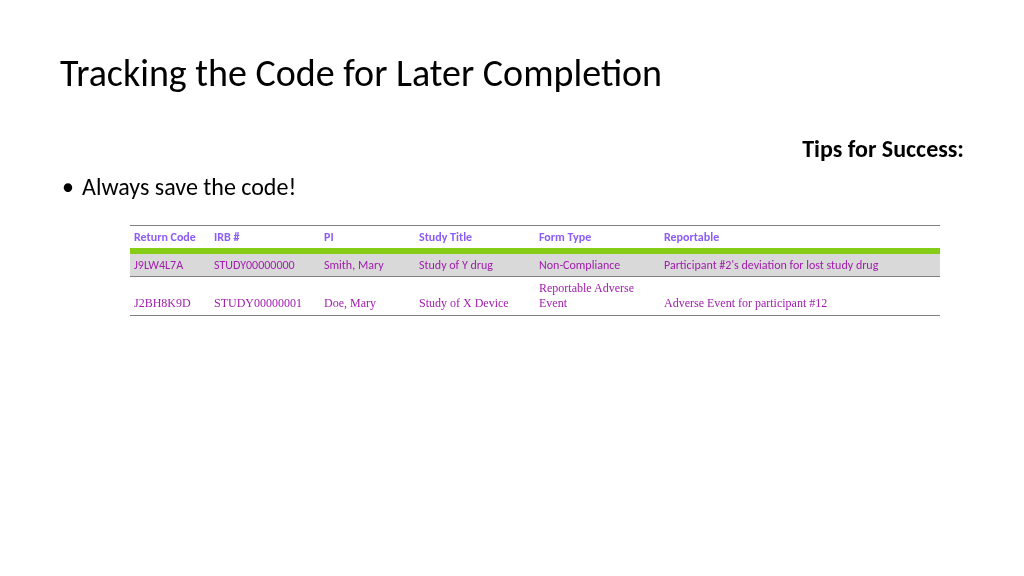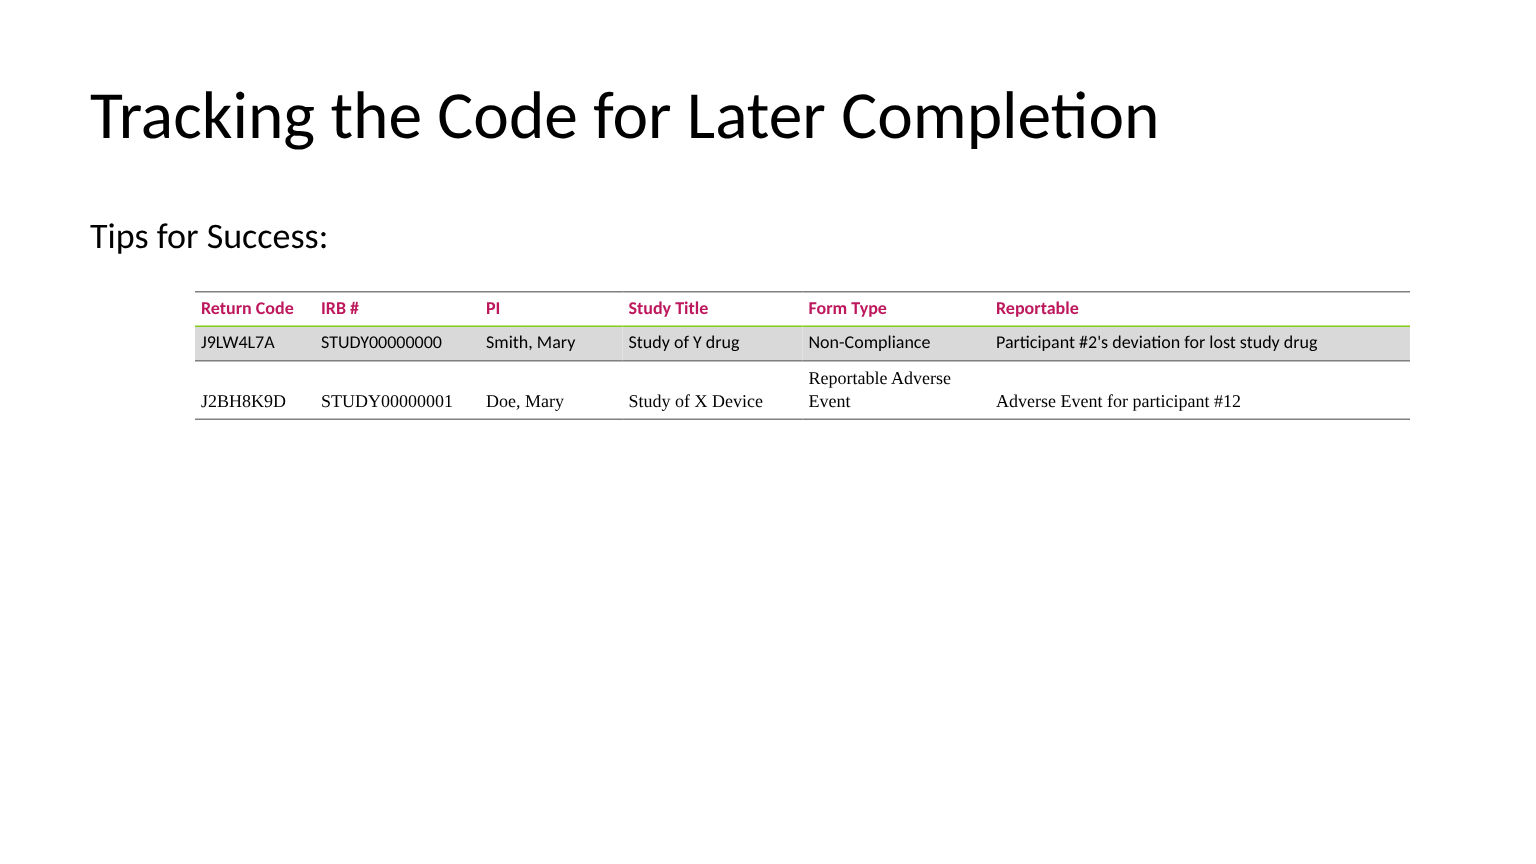--- a/index.html
+++ b/index.html
@@ -9,29 +9,30 @@
     }
     body {
       width: 1024px;
       height: 576px;
       background: #ffffff;
       font-family: Calibri, "Segoe UI", Arial, sans-serif;
       color: #000000;
       padding: 50px 60px 40px 60px;
     }
     .title {
-      font-size: 45px;
+      font-size: 38px;
       font-weight: 400;
       margin-bottom: 38px;
       letter-spacing: 0px;
     }
     .subtitle {
       font-size: 24px;
-      font-weight: 400;
+      font-weight: 700;
       margin-bottom: 8px;
+      text-align: right;
     }
     .bullets {
       list-style: none;
       margin-bottom: 22px;
     }
     .bullets li {
       font-size: 24px;
       font-weight: 400;
       line-height: 1.35;
       position: relative;
@@ -51,30 +52,30 @@
     table {
       border-collapse: collapse;
       width: 810px;
       font-size: 12px;
     }
     th {
       text-align: left;
       font-weight: 700;
       padding: 4px 8px 4px 4px;
       border-top: 1px solid #808080;
-      border-bottom: 1px solid #84cc16;
+      border-bottom: 6px solid #84cc16;
       background: #ffffff;
-      color: #be185d;
+      color: #8b5cf6;
     }
     td {
       text-align: left;
       padding: 4px 8px 4px 4px;
       border-bottom: 1px solid #808080;
       vertical-align: bottom;
-      color: #000000;
+      color: #a21caf;
     }
     tr.odd td {
       background: #d9d9d9;
     }
     tr.even td {
       background: #ffffff;
       font-family: Liberation Serif, serif;
     }
     .col-code { width: 80px; }
     .col-irb { width: 110px; }
@@ -84,20 +85,21 @@
     .col-desc { width: auto; }
   </style>
 </head>
 <body>
 
 <h1 class="title">Tracking the Code for Later Completion</h1>
 
 <div class="subtitle">Tips for Success:</div>
 
 <ul class="bullets">
+  <li>Always save the code!</li>
 </ul>
 
 <div class="table-wrap">
   <table>
     <thead>
       <tr>
         <th class="col-code">Return Code</th>
         <th class="col-irb">IRB #</th>
         <th class="col-pi">PI</th>
         <th class="col-study">Study Title</th>

